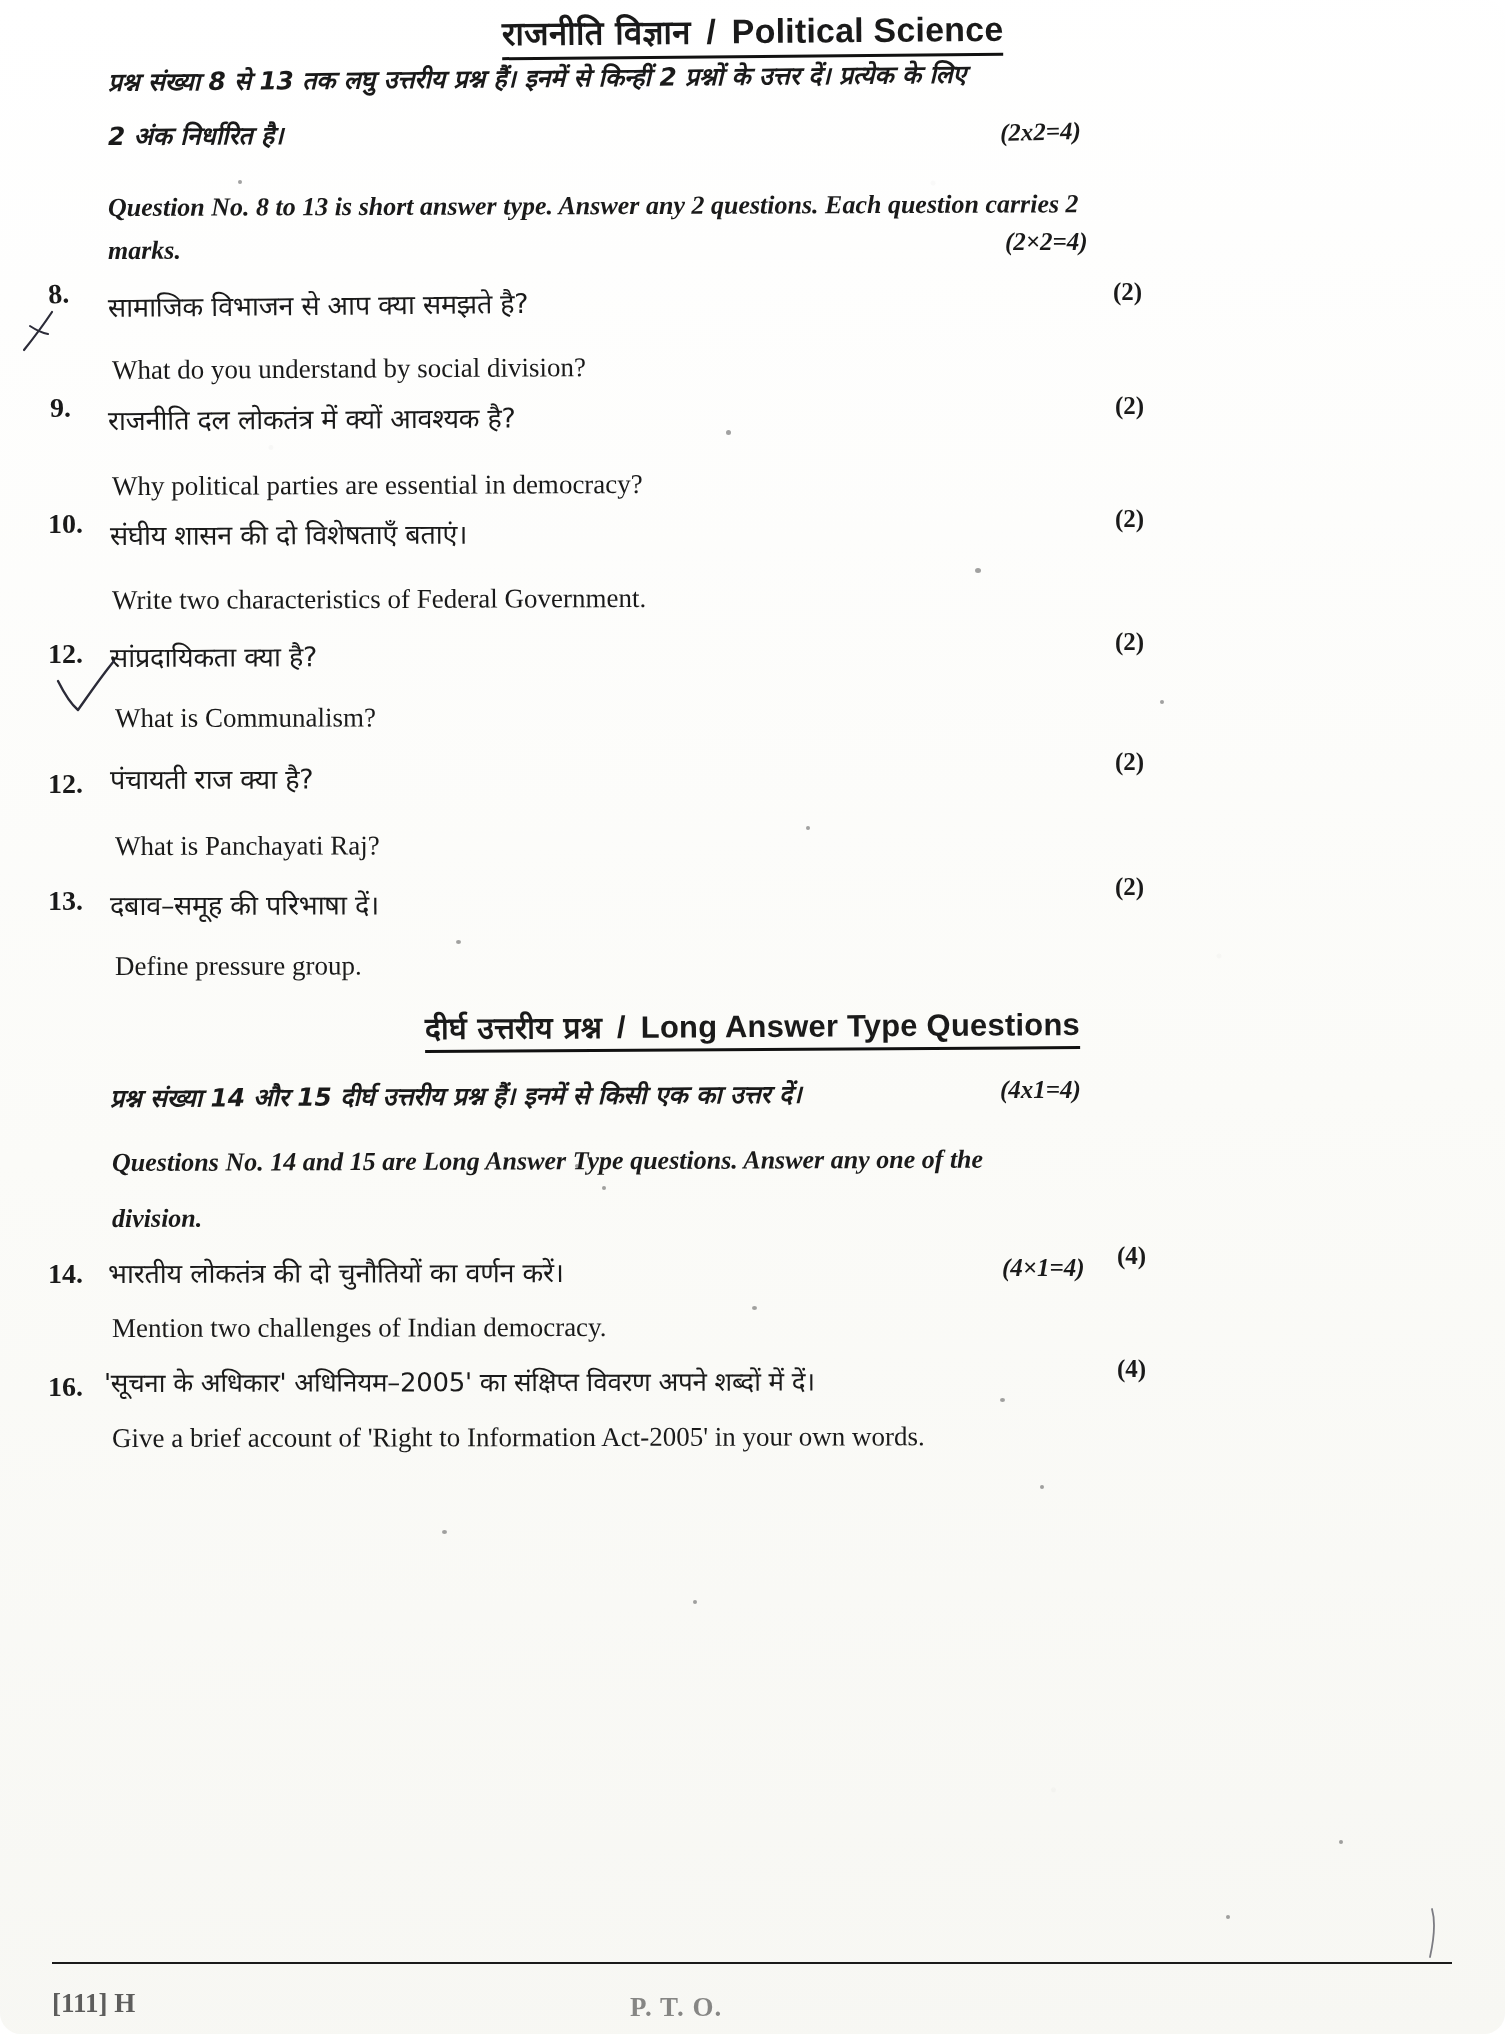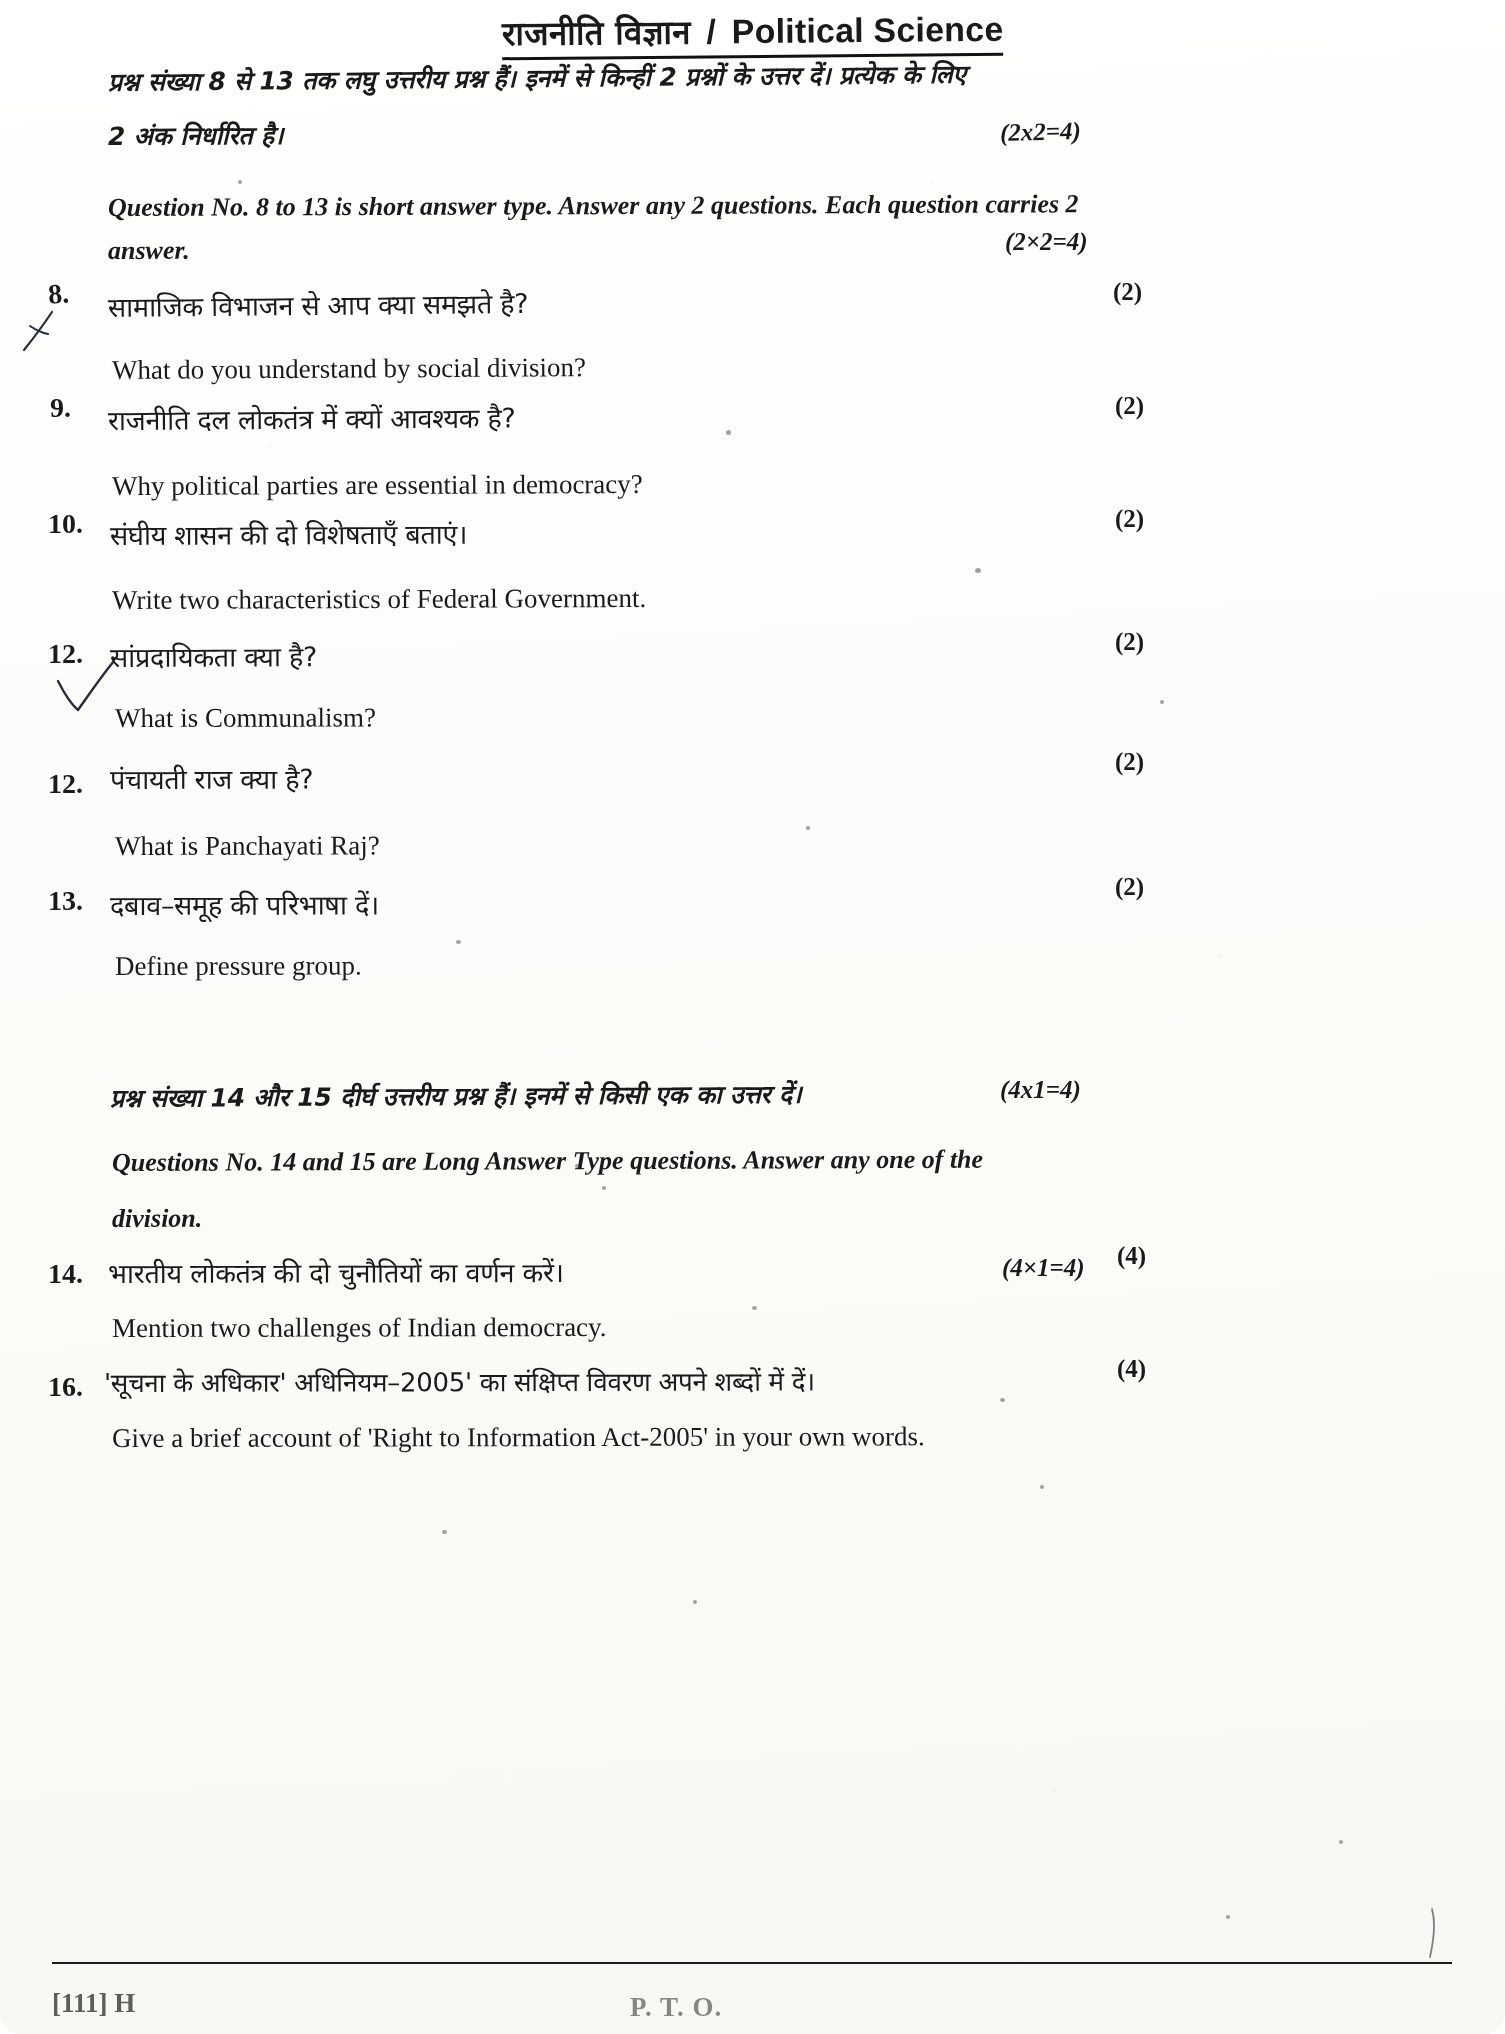--- a/index.html
+++ b/index.html
@@ -140,21 +140,21 @@
   </div>
   <div class="abs" style="left:1000px; top:118px;">
     <span class="marks-inline" style="transform:rotate(-1.5deg); display:inline-block;">(2x2=4)</span>
   </div>
 
   <div class="abs skew3" style="left:108px; top:185px; width:1080px;">
     <span class="instr-en">Question No. 8 to 13 is short answer type.  Answer any 2 questions. Each question carries 2</span>
   </div>
 
   <div class="abs skew3" style="left:108px; top:228px;">
-    <span class="instr-en">answer.</span>
+    <span class="instr-en">marks.</span>
   </div>
   <div class="abs" style="left:1005px; top:228px;">
     <span class="marks-inline">(2×2=4)</span>
   </div>
 
   <div class="abs qnum" style="left:48px; top:278px; transform:rotate(-4deg);">8.</div>
   <div class="abs q-hi skew1" style="left:108px; top:290px; width:740px;">सामाजिक विभाजन से आप क्या समझते है?</div>
   <div class="abs q-en skew2" style="left:112px; top:352px; width:760px;">What do you understand by social division?</div>
   <div class="abs q-marks" style="left:1113px; top:278px;">(2)</div>
 
@@ -185,20 +185,27 @@
   <div class="abs qnum" style="left:48px; top:760px;margin-top:8px;">12.</div>
   <div class="abs q-hi skew0" style="left:110px; top:762px; width:740px;">पंचायती राज क्या है?</div>
   <div class="abs q-en skew0" style="left:115px; top:828px; width:800px;">What is Panchayati Raj?</div>
   <div class="abs q-marks" style="left:1115px; top:748px;">(2)</div>
 
   <div class="abs qnum" style="left:48px; top:885px;">13.</div>
   <div class="abs q-hi skew0" style="left:110px; top:888px; width:740px;">दबाव–समूह की परिभाषा दें।</div>
   <div class="abs q-en skew0" style="left:115px; top:948px; width:800px;">Define pressure group.</div>
   <div class="abs q-marks" style="left:1115px; top:873px;">(2)</div>
 
+  <div class="abs sec-head" style="left:0; top:1005px; font-size:31px;">
+    <span class="inner" style="transform:rotate(-0.35deg);">
+      <span class="dev" style="font-size:30px;">दीर्घ उत्तरीय प्रश्न</span>
+      <span style="padding:0 6px;">/</span>
+      <span>Long Answer Type Questions</span>
+    </span>
+  </div>
 
   <div class="abs skew2" style="left:110px; top:1078px; width:920px;">
     <span class="instr-hi">प्रश्न संख्या 14 और 15 दीर्घ उत्तरीय प्रश्न हैं। इनमें से किसी एक का उत्तर दें।</span>
   </div>
   <div class="abs" style="left:1000px; top:1076px;">
     <span class="marks-inline">(4x1=4)</span>
   </div>
 
   <div class="abs skew3" style="left:112px; top:1140px; width:1010px;">
     <span class="instr-en">Questions No. 14 and 15 are Long Answer Type questions. Answer any one of the</span>

